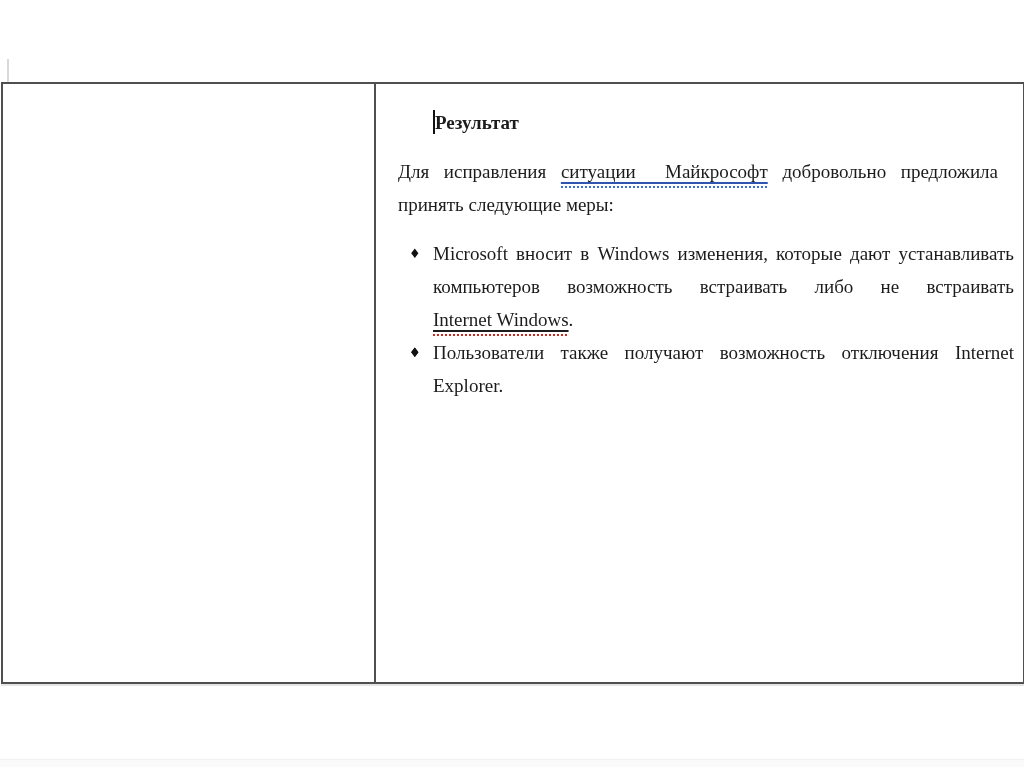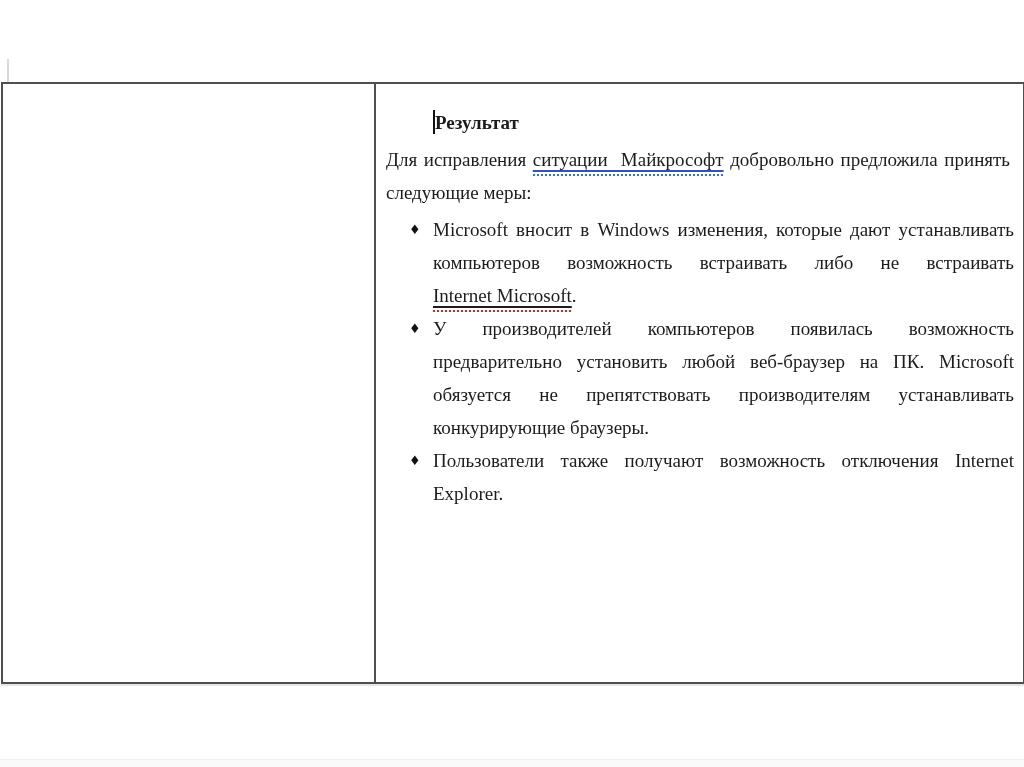--- a/index.html
+++ b/index.html
@@ -69,21 +69,21 @@
     display: inline-block;
     width: 2px;
     height: 24px;
     background: #111;
     vertical-align: -5px;
     margin-right: 0px;
   }
 
   .para {
     text-align: justify;
-    margin: 4px;
+    margin: 16px;
   }
 
   ul.bullets {
     list-style: none;
     margin: 0;
     padding: 0;
   }
   ul.bullets li {
     position: relative;
     padding-left: 51px;
@@ -138,25 +138,25 @@
 
     <div class="heading-line">
       <span class="caret"></span><b>Результат</b>
     </div>
 
     <p class="para"><span>Для исправления </span><span class="u u-grammar">ситуации&nbsp; Майкрософт</span><span> добровольно предложила принять следующие меры:</span></p>
 
     <ul class="bullets">
 
       <li>
-        <span class="bullet-marker">♦</span><span>Microsoft вносит в Windows изменения, которые дают устанавливать компьютеров возможность встраивать либо не встраивать </span><span class="u u-spell">Internet Microsoft</span><span>.</span>
+        <span class="bullet-marker">♦</span><span>Microsoft вносит в Windows изменения, которые дают устанавливать компьютеров возможность встраивать либо не встраивать </span><span class="u u-spell">Internet Windows</span><span>.</span>
       </li>
 
       <li>
-        <span class="bullet-marker">♦</span><span>У производителей компьютеров появилась возможность предварительно установить любой веб-браузер на ПК. Microsoft обязуется не препятствовать производителям устанавливать конкурирующие браузеры.</span>
+        <span class="bullet-marker">♦</span>
       </li>
 
       <li>
         <span class="bullet-marker">♦</span><span>Пользователи также получают возможность отключения Internet Explorer.</span>
       </li>
 
     </ul>
 
   </div>
 </div>

